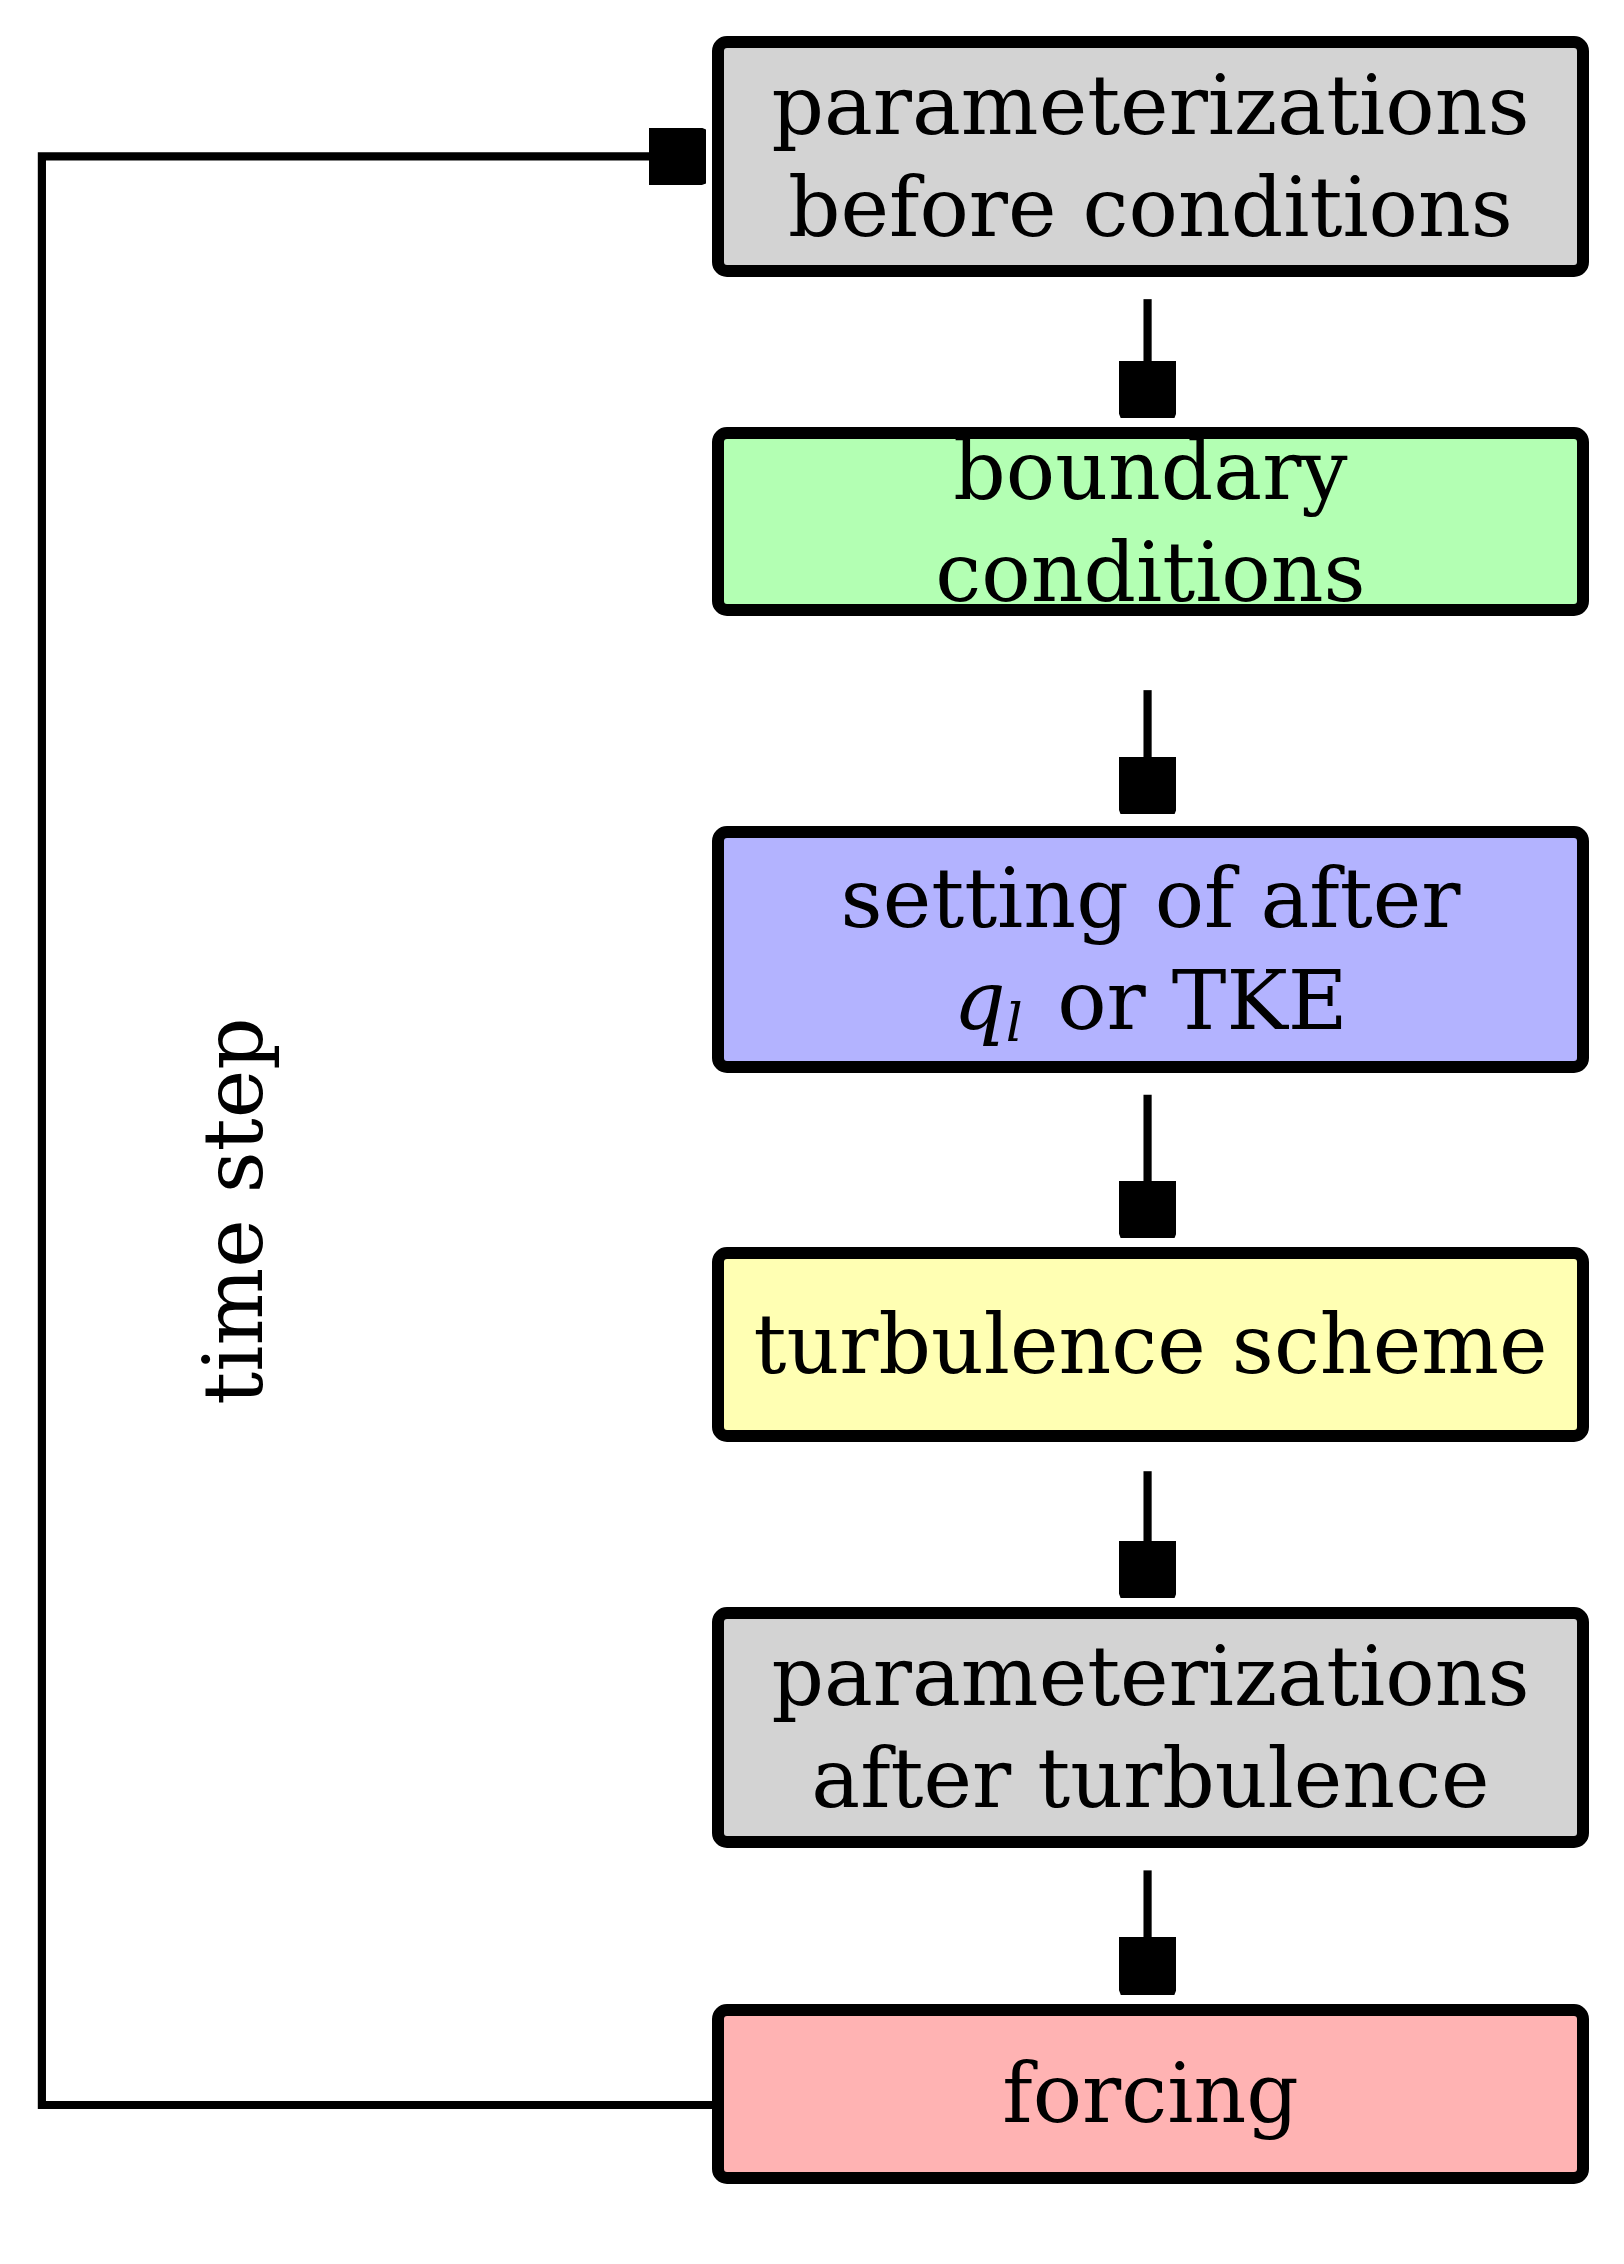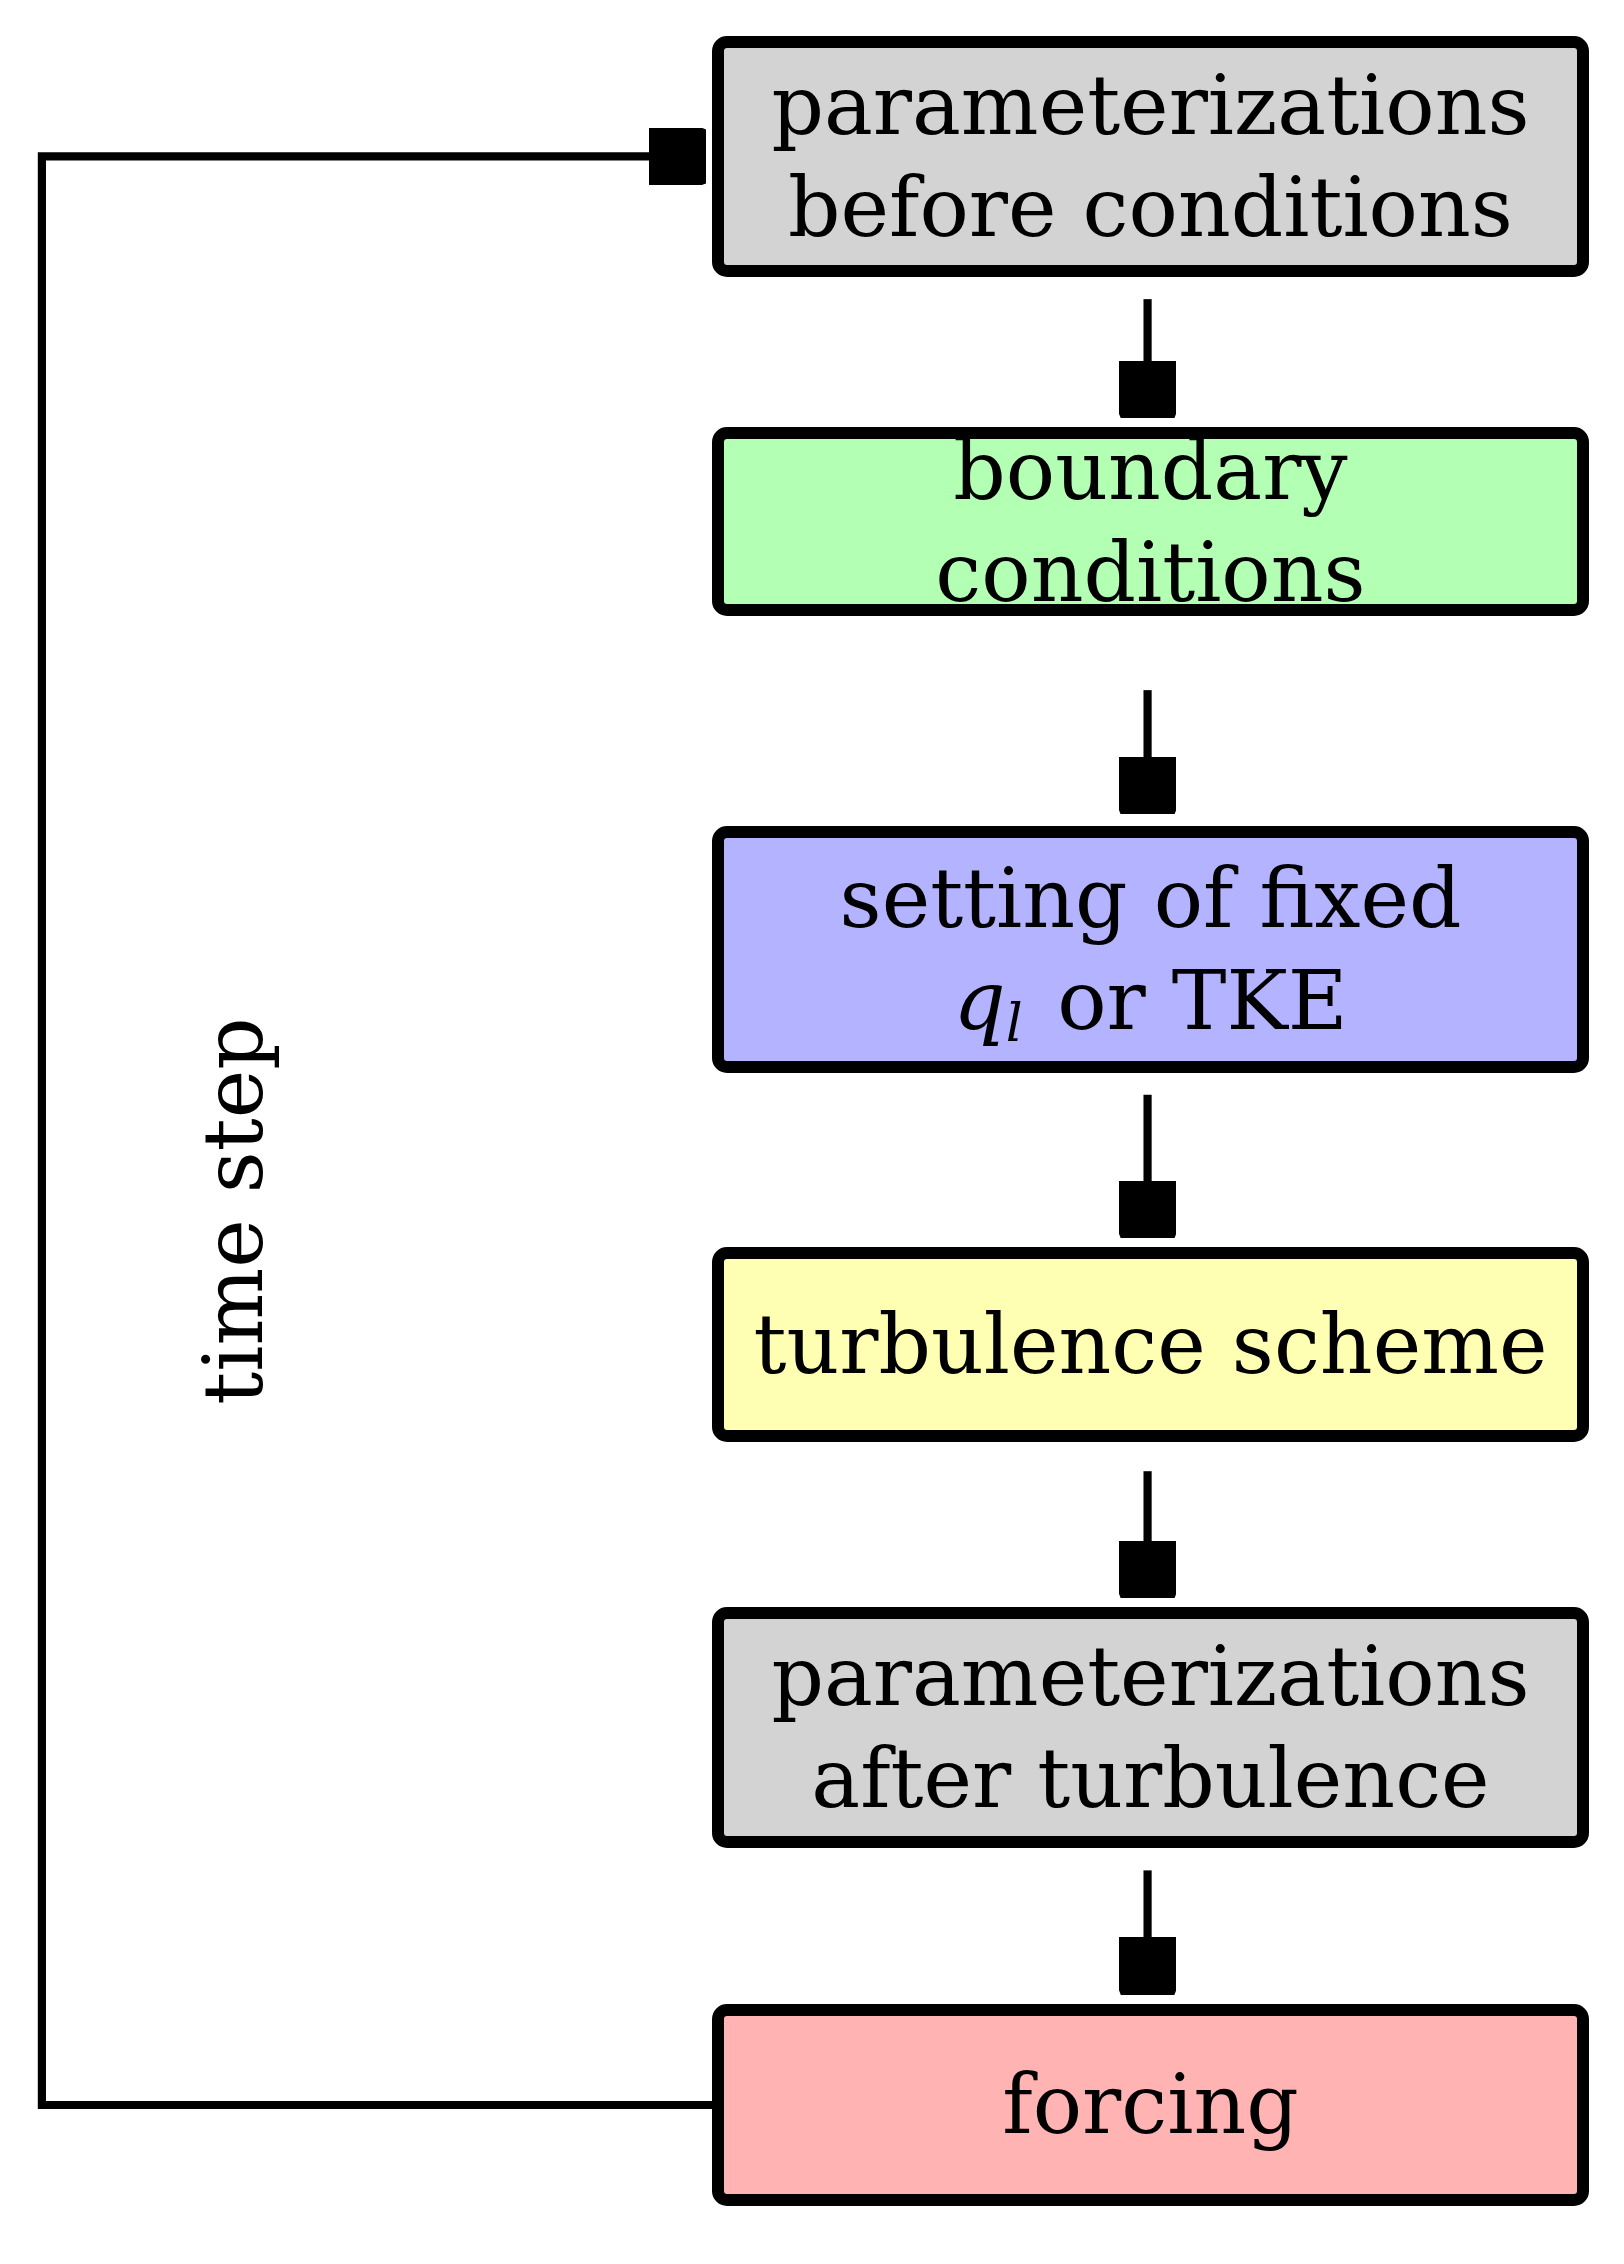--- a/index.html
+++ b/index.html
@@ -84,31 +84,31 @@
     <div class="bline">parameterizations</div>
     <div class="bline">before conditions</div>
   </div>
 
   <div class="box" style="top: 427px; height: 189px; background-color: rgb(179, 255, 179);">
     <div class="bline">boundary</div>
     <div class="bline">conditions</div>
   </div>
 
   <div class="box" style="top: 826px; height: 247px; background-color: rgb(179, 179, 255);">
-    <div class="bline">setting of fixed</div>
+    <div class="bline">setting of after</div>
     <div class="bline"><span class="mvar">q</span><sub class="msub">l</sub><span class="mrest">or TKE</span></div>
   </div>
 
   <div class="box" style="top: 1247px; height: 195px; background-color: rgb(255, 255, 179);">
     <div class="bline">turbulence scheme</div>
   </div>
 
   <div class="box" style="top: 1607px; height: 241px; background-color: rgb(211, 211, 211);">
     <div class="bline">parameterizations</div>
     <div class="bline">after turbulence</div>
   </div>
 
-  <div class="box" style="top: 2004px; height: 202px; background-color: rgb(255, 179, 179);">
+  <div class="box" style="top: 2004px; height: 180px; background-color: rgb(255, 179, 179);">
     <div class="bline">forcing</div>
   </div>
 
 </div>
 
 
 </body></html>

